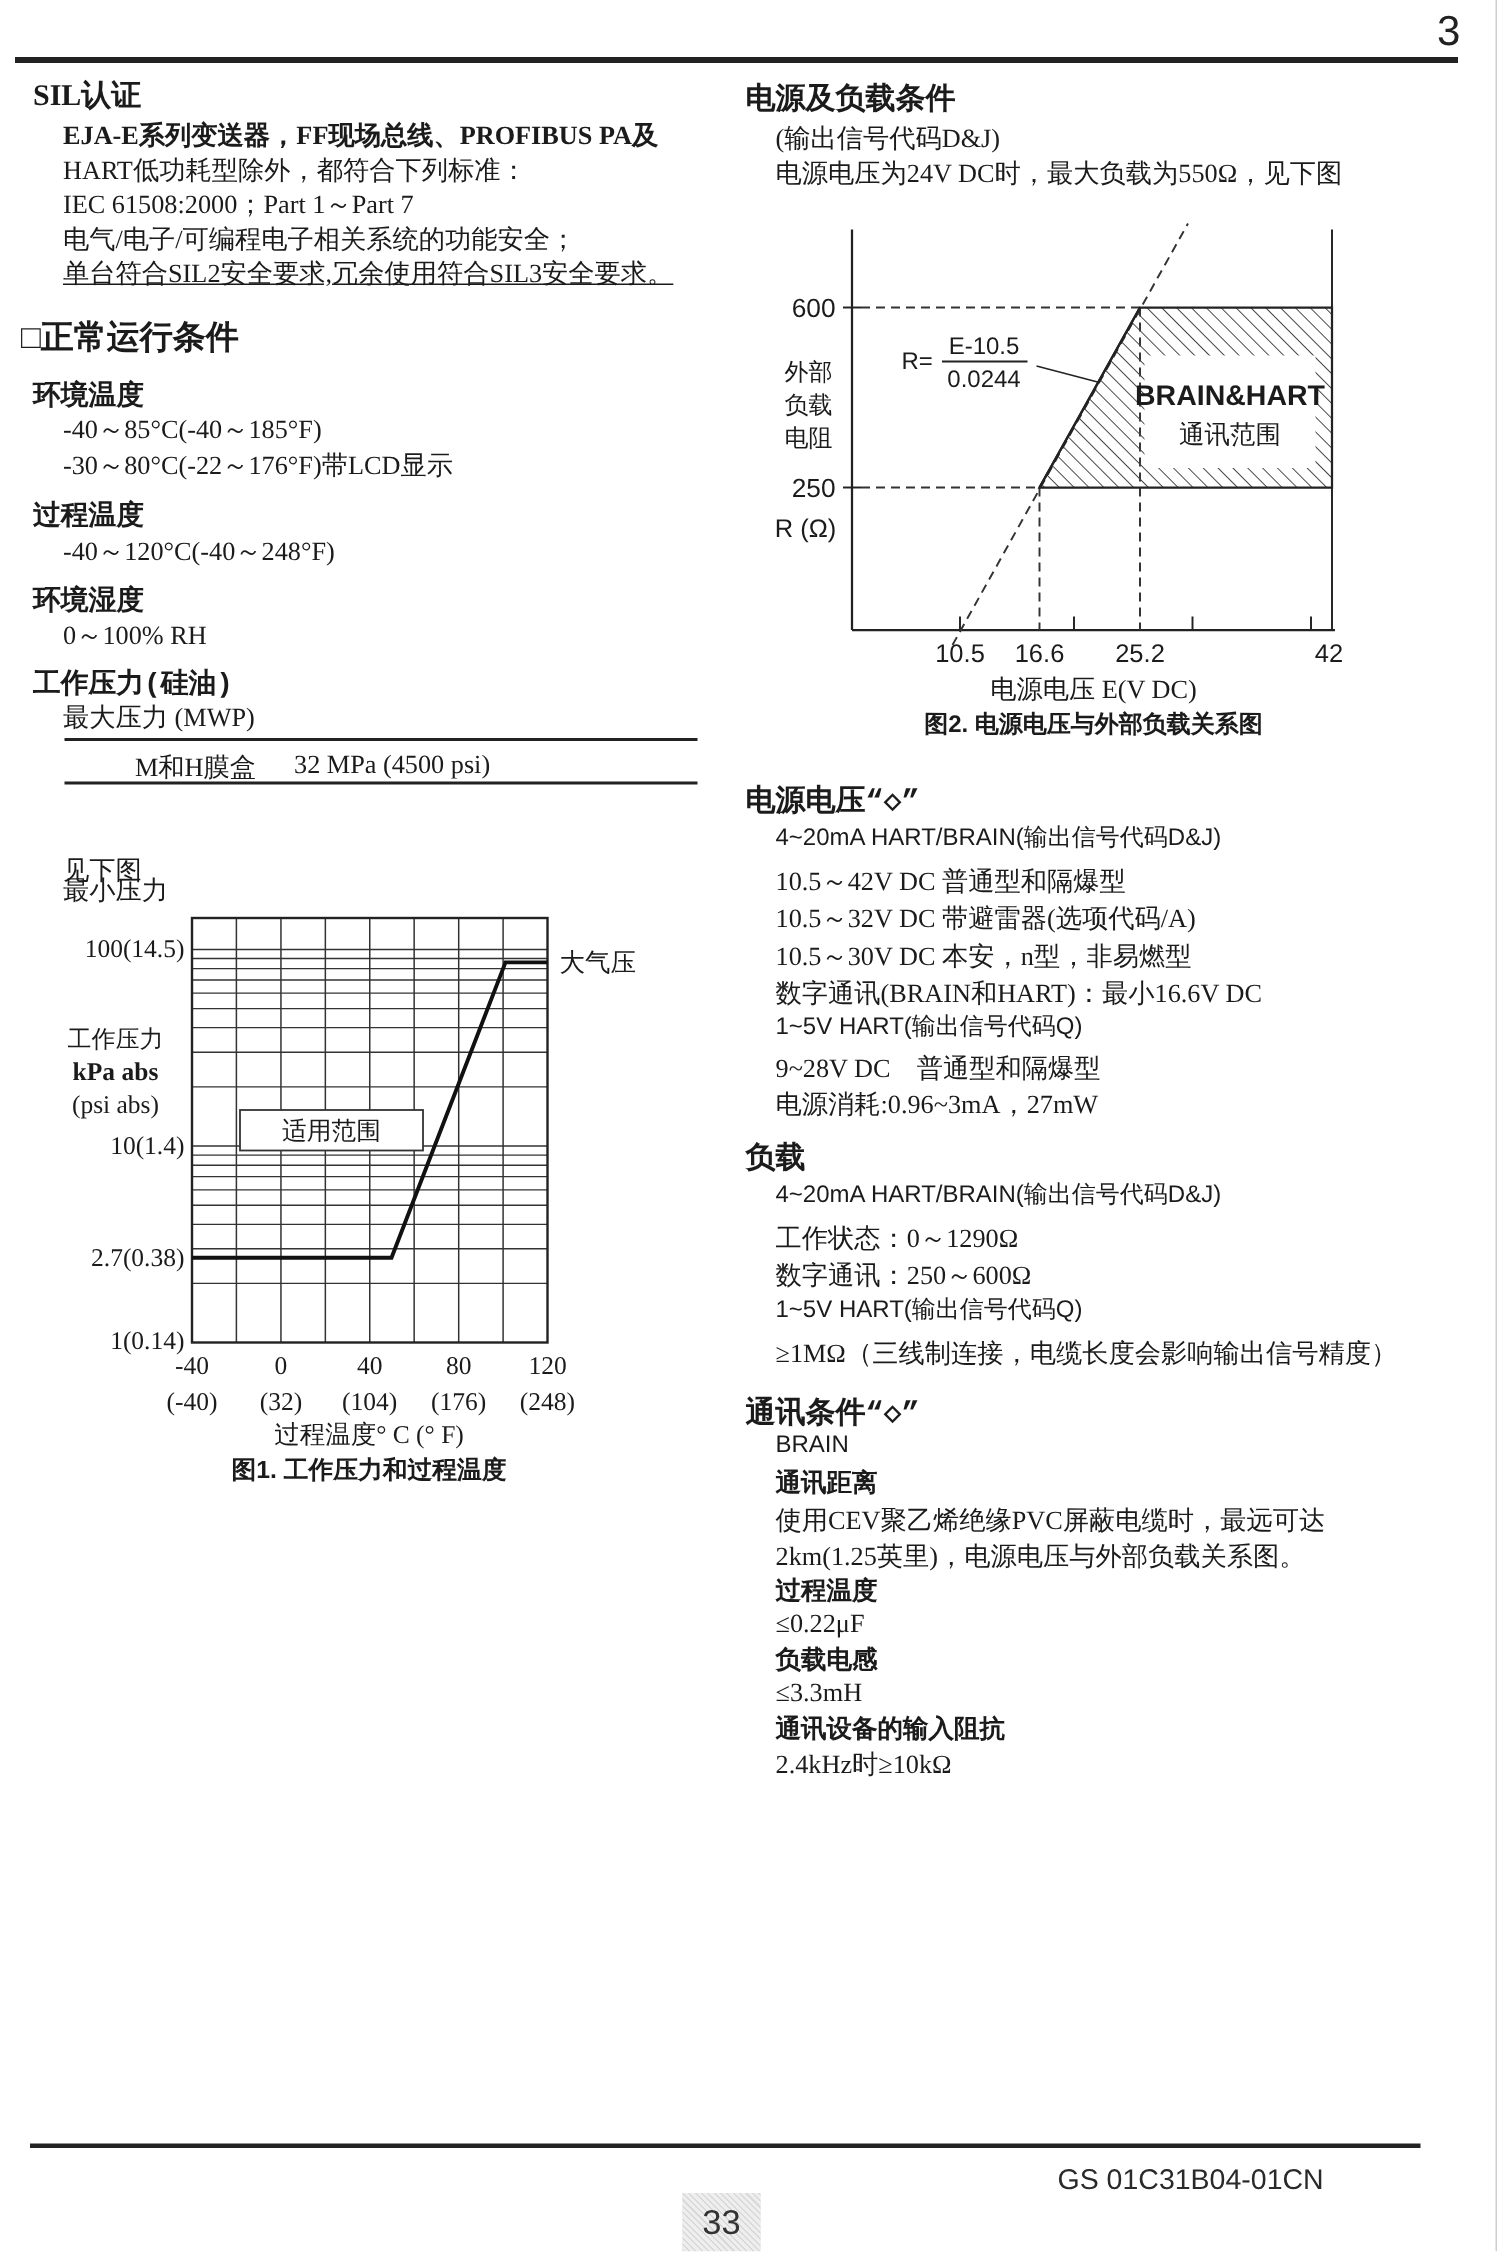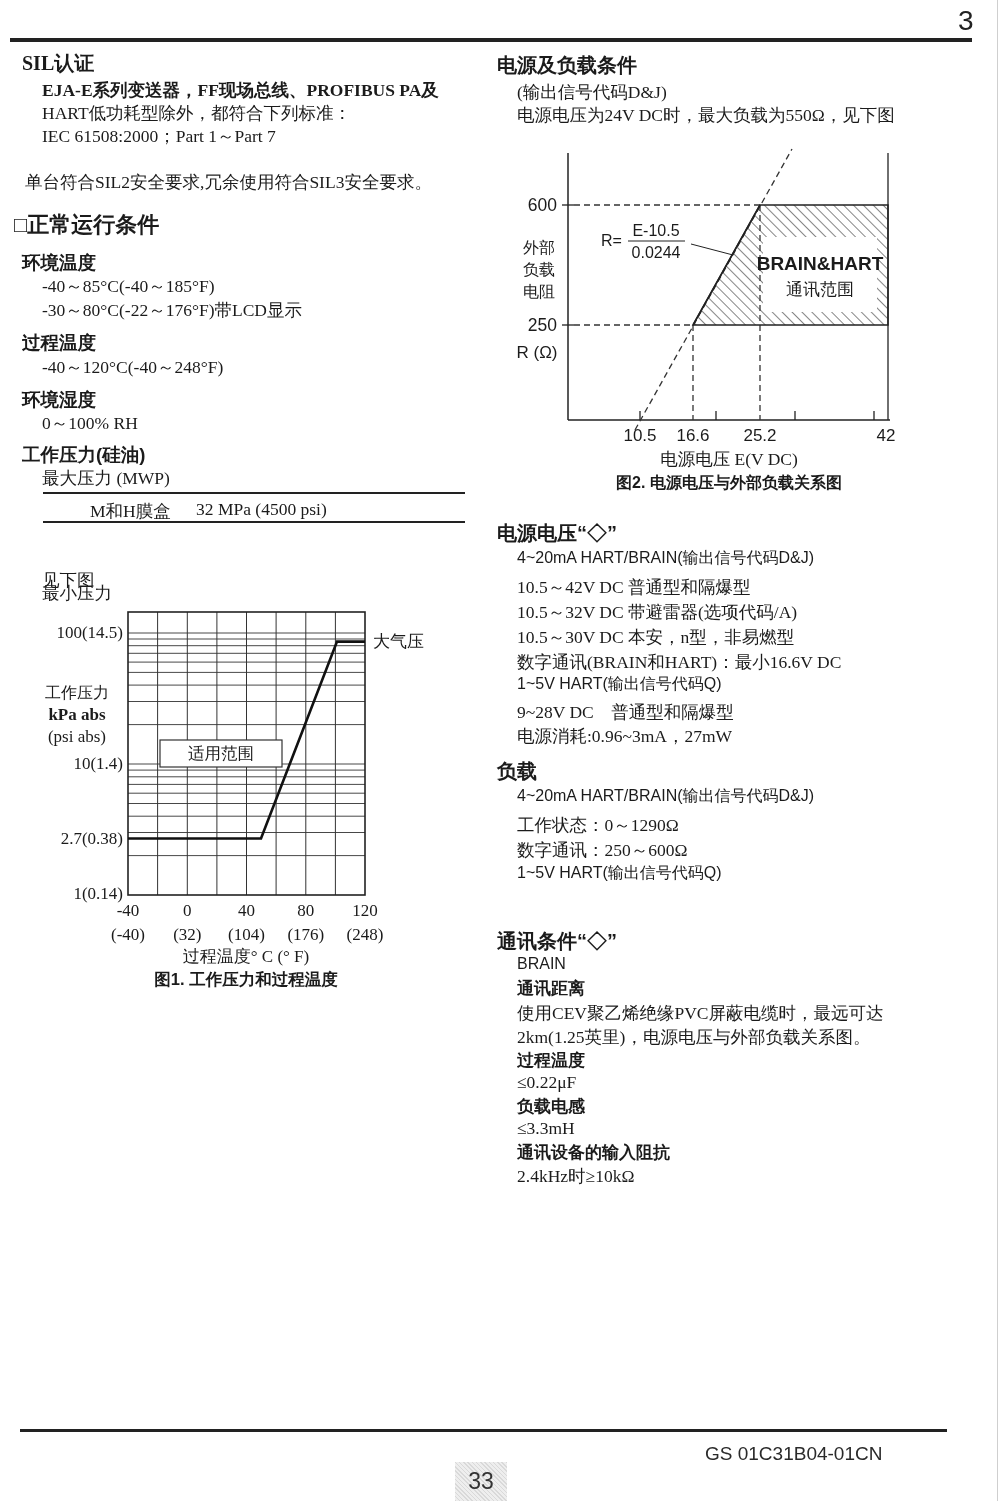--- a/index.html
+++ b/index.html
@@ -1,21 +1,21 @@
 <!DOCTYPE html>
 <html><head>
 <meta charset="utf-8">
 <style>
   html,body{margin:0;padding:0;background:#fff;}
   .page{position:relative;width:1000px;height:1501px;background:#ffffff;overflow:hidden;
         font-family:"Liberation Serif","DejaVu Serif",serif;color:#1b1b1b;}
   .abs{position:absolute;white-space:nowrap;}
   .serif{font-family:"Liberation Serif","DejaVu Serif",serif;font-size:17.5px;}
   .sans{font-family:"Liberation Sans","DejaVu Sans",sans-serif;}
-  .goth-b{font-family:Liberation Sans, sans-serif;font-weight:bold;}
+  .goth-b{font-family:Liberation Mono, monospace;font-weight:bold;}
   .h-sec{font-size:20px;}
   .h-sub{font-size:18.5px;}
   .rule{position:absolute;background:#222;}
   .pgnum-top{font-family:"Liberation Sans","DejaVu Sans",sans-serif;font-size:28px;color:#222;}
   .footer-code{font-family:"Liberation Sans","DejaVu Sans",sans-serif;font-size:19px;color:#2a2a2a;}
   .pgnum-box{position:absolute;left:455px;top:1462px;width:52px;height:39px;
      background:#e6e6e6;
      background-image:repeating-linear-gradient(45deg,#d9d9d9 0 1px,#eeeeee 1px 3px);
      display:flex;align-items:center;justify-content:center;
      font-family:"Liberation Sans","DejaVu Sans",sans-serif;font-size:23px;color:#333;}
@@ -29,21 +29,22 @@
 
 <div class="page">
 
   <div class="abs pgnum-top" style="left:958px;top:5px;">3</div>
   <div class="rule" style="left:10px;top:38px;width:962px;height:4px;"></div>
 
   <div class="abs serif" style="left:22px;top:50px;font-size:20px;font-weight:bold;">SIL认证</div>
   <div class="abs serif" style="left:42px;top:78px;font-weight:bold;">EJA-E系列变送器，FF现场总线、PROFIBUS PA及</div>
   <div class="abs serif" style="left:42px;top:101px;">HART低功耗型除外，都符合下列标准：</div>
   <div class="abs serif" style="left:42px;top:124px;">IEC 61508:2000；Part 1～Part 7</div>
-  <div class="abs serif" style="left:25px;top:170px;">单台符合SIL2安全要求,冗余使用符合SIL3安全要求。</div>
+  <div class="abs serif" style="left:42px;top:147px;">电气/电子/可编程电子相关系统的功能安全；</div>
+  <div class="abs serif" style="left:42px;top:170px;text-decoration:underline;">单台符合SIL2安全要求,冗余使用符合SIL3安全要求。</div>
 
   <div class="abs goth-b" style="left:14px;top:210px;font-size:22px;"><span>□</span><span>正常运行条件</span></div>
 
   <div class="abs goth-b h-sub" style="left:22px;top:250px;">环境温度</div>
   <div class="abs serif" style="left:42px;top:274px;">-40～85°C(-40～185°F)</div>
   <div class="abs serif" style="left:42px;top:298px;">-30～80°C(-22～176°F)带LCD显示</div>
 
   <div class="abs goth-b h-sub" style="left:22px;top:330px;">过程温度</div>
   <div class="abs serif" style="left:42px;top:355px;">-40～120°C(-40～248°F)</div>
 
@@ -197,20 +198,21 @@
   <div class="abs serif" style="left:517px;top:650px;">数字通讯(BRAIN和HART)：最小16.6V DC</div>
   <div class="abs sans" style="left:517px;top:674px;font-size:16px;">1~5V HART(输出信号代码Q)</div>
   <div class="abs serif" style="left:517px;top:700px;">9~28V DC　普通型和隔爆型</div>
   <div class="abs serif" style="left:517px;top:724px;">电源消耗:0.96~3mA，27mW</div>
 
   <div class="abs goth-b h-sec" style="left:497px;top:758px;">负载</div>
   <div class="abs sans" style="left:517px;top:786px;font-size:16px;">4~20mA HART/BRAIN(输出信号代码D&amp;J)</div>
   <div class="abs serif" style="left:517px;top:813px;">工作状态：0～1290Ω</div>
   <div class="abs serif" style="left:517px;top:838px;">数字通讯：250～600Ω</div>
   <div class="abs sans" style="left:517px;top:863px;font-size:16px;">1~5V HART(输出信号代码Q)</div>
+  <div class="abs serif" style="left:517px;top:890px;">≥1MΩ（三线制连接，电缆长度会影响输出信号精度）</div>
 
   <div class="abs goth-b h-sec" style="left:497px;top:928px;">通讯条件“◇”</div>
   <div class="abs sans" style="left:517px;top:955px;font-size:16px;">BRAIN</div>
   <div class="abs goth-b" style="left:517px;top:977px;font-size:17px;">通讯距离</div>
   <div class="abs serif" style="left:517px;top:1001px;">使用CEV聚乙烯绝缘PVC屏蔽电缆时，最远可达</div>
   <div class="abs serif" style="left:517px;top:1025px;">2km(1.25英里)，电源电压与外部负载关系图。</div>
   <div class="abs goth-b" style="left:517px;top:1049px;font-size:17px;">过程温度</div>
   <div class="abs serif" style="left:517px;top:1072px;">≤0.22μF</div>
   <div class="abs goth-b" style="left:517px;top:1095px;font-size:17px;">负载电感</div>
   <div class="abs serif" style="left:517px;top:1118px;">≤3.3mH</div>

